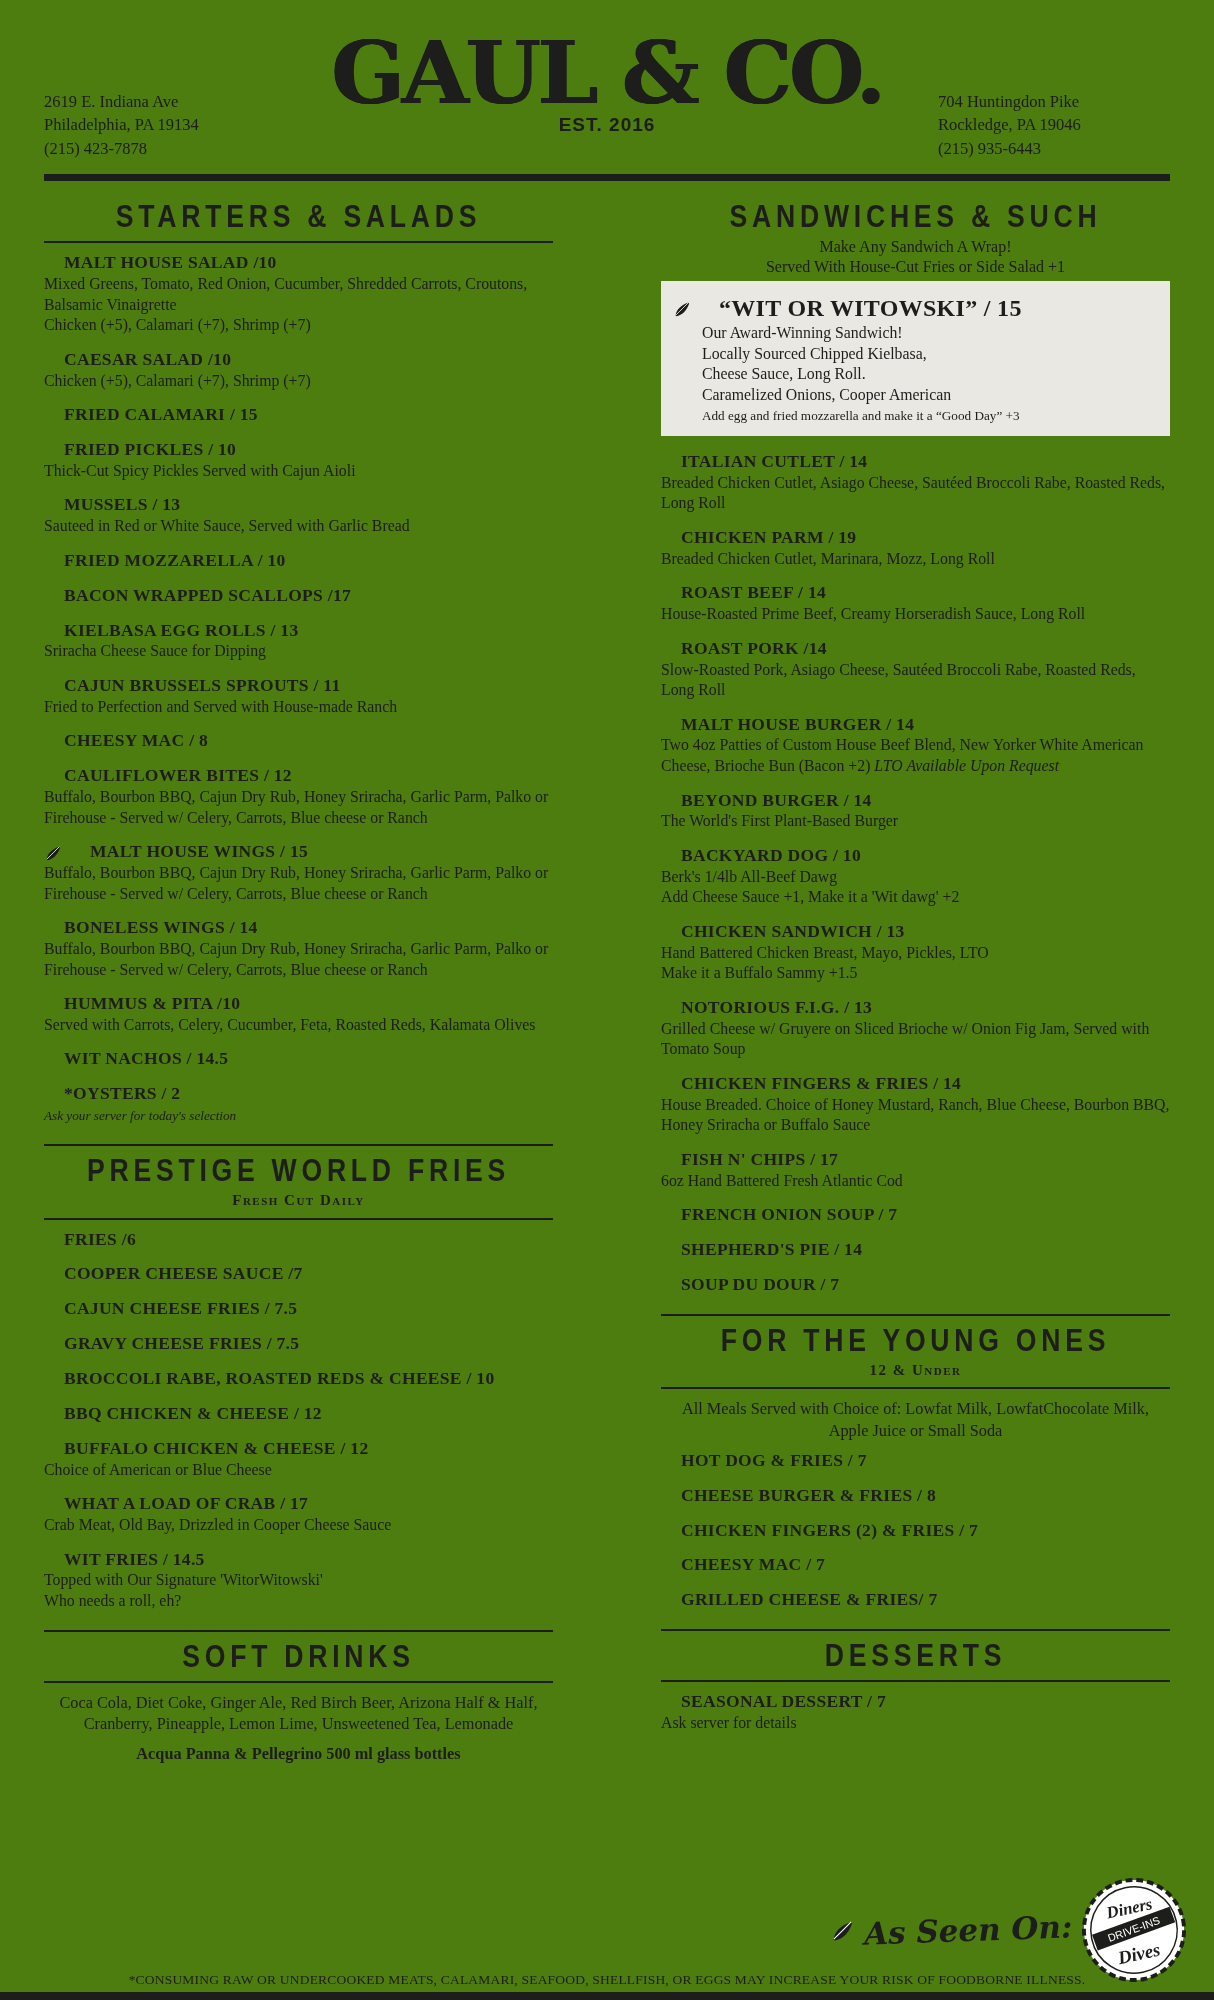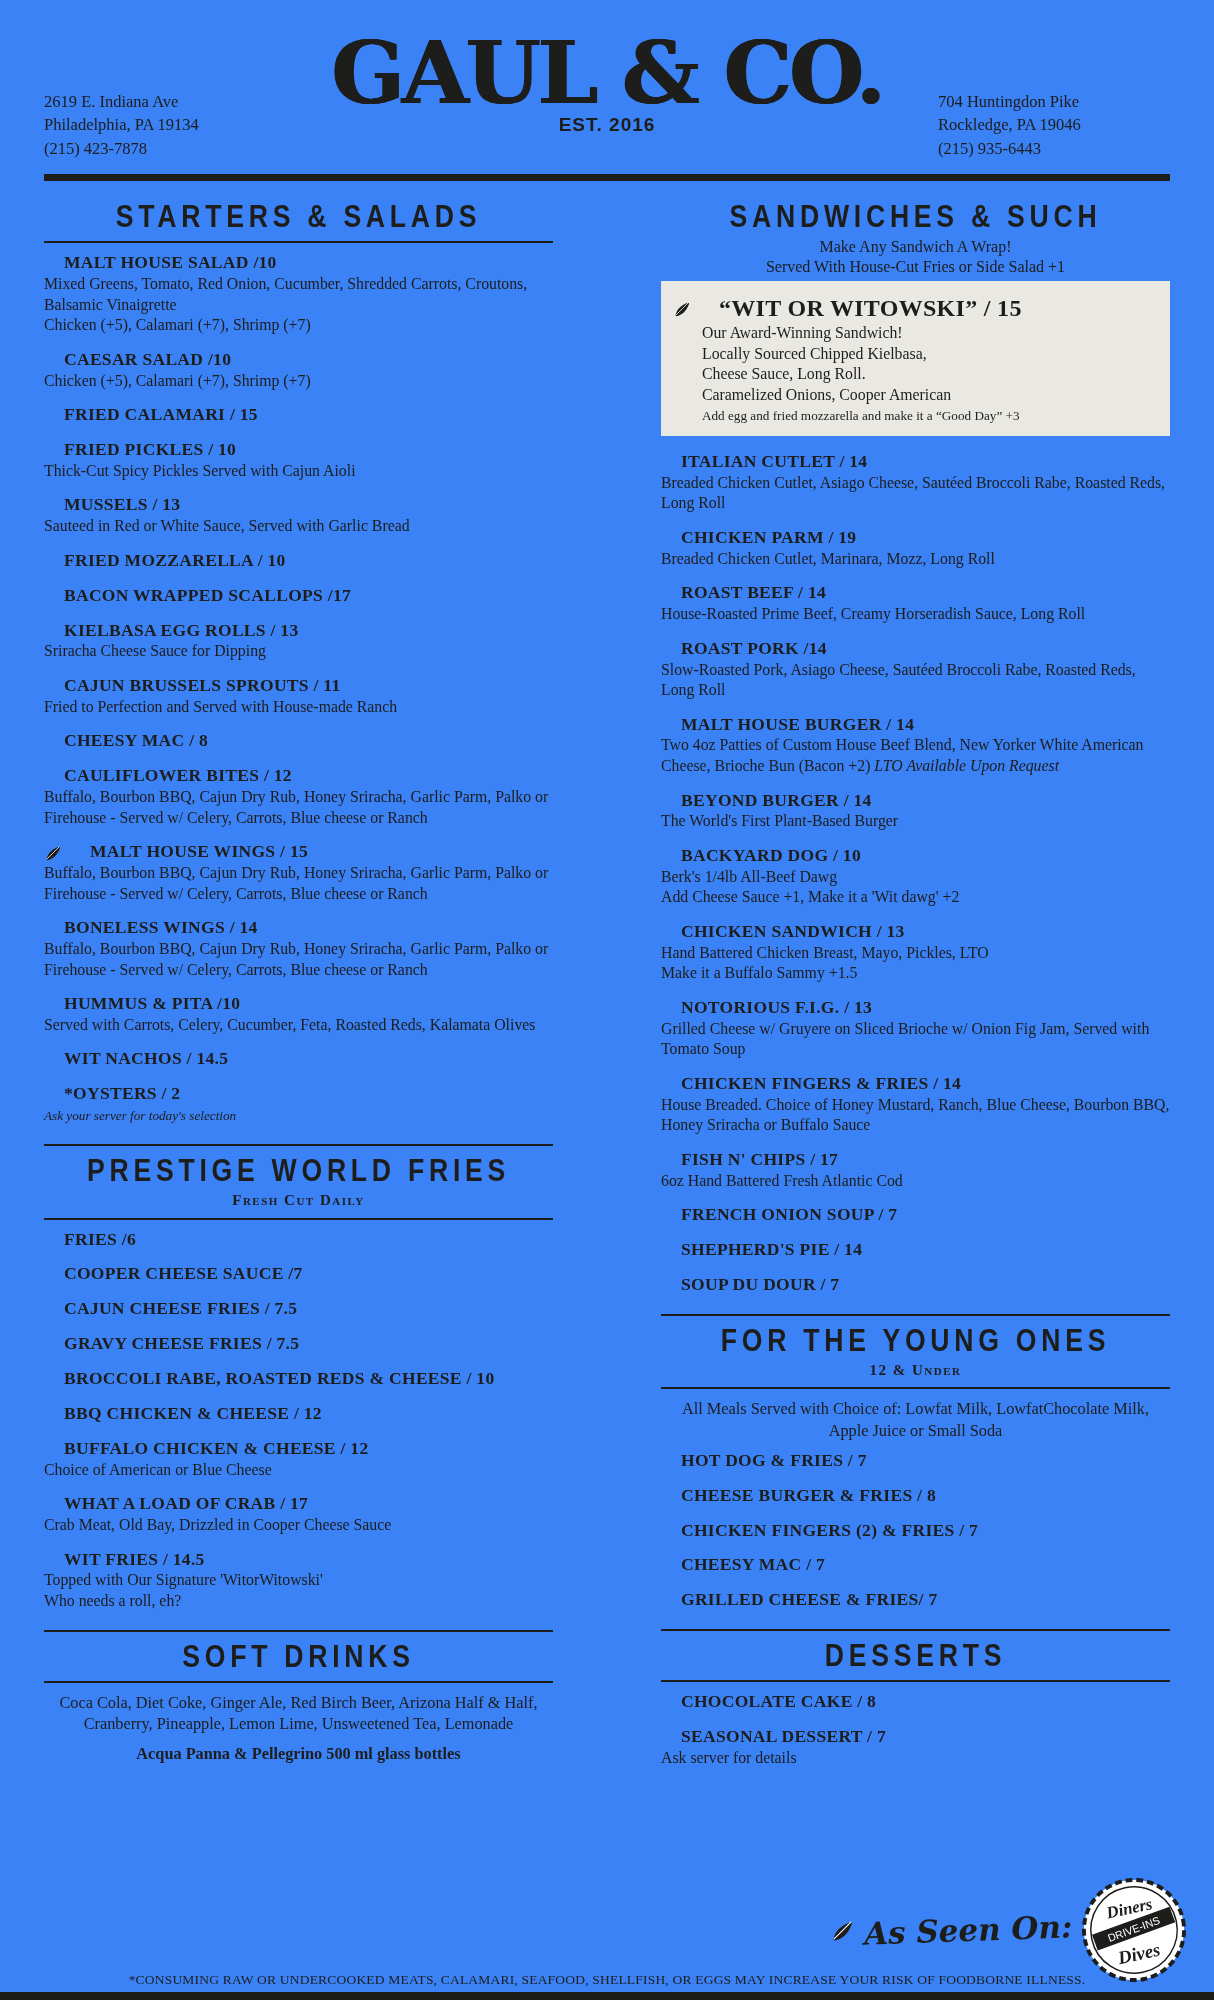--- a/index.html
+++ b/index.html
@@ -1,18 +1,18 @@
 <!DOCTYPE html>
 <html><head>
 <meta charset="utf-8">
 <style>
   * { margin:0; padding:0; box-sizing:border-box; }
   html,body { background:#9a9a9a; }
   .page {
-    width:1214px; height:2000px; margin:0 auto; background:#3b82f6;
+    width:1214px; height:2000px; margin:0 auto; background:#4d7c0f;
     position:relative; overflow:hidden; color:#1d1d1b;
     font-family:"Liberation Serif", serif;
   }
   
   .header { display:flex; align-items:flex-start; padding:28px 44px 0; }
   .addr { width:232px; font-size:16.5px; line-height:1.42; margin-top:62px; }
   .addr.right { text-align:left; }
   .logo-wrap { flex:1; text-align:center; }
   .logo {
     font-family:"DejaVu Serif", serif; font-weight:bold;
@@ -385,25 +385,20 @@
               <h3 class="item-name">GRILLED CHEESE &amp; FRIES/ 7</h3>
             </div>
           </div>
         </section>
         <section class="menu-section">
           <div class="rule"></div>
           <h2 class="section-title">DESSERTS</h2>
           <div class="rule"></div>
           <div class="menu-item">
             <div class="name-row">
-              <h3 class="item-name">CHOCOLATE CAKE / 8</h3>
-            </div>
-          </div>
-          <div class="menu-item">
-            <div class="name-row">
               <h3 class="item-name">SEASONAL DESSERT / 7</h3>
             </div>
             <p class="item-desc"><span class="seg">Ask server for details</span></p>
           </div>
         </section>
       </div>
   </main>
 
   <div class="aso">
     <svg class="feather" viewBox="0 0 24 24">

